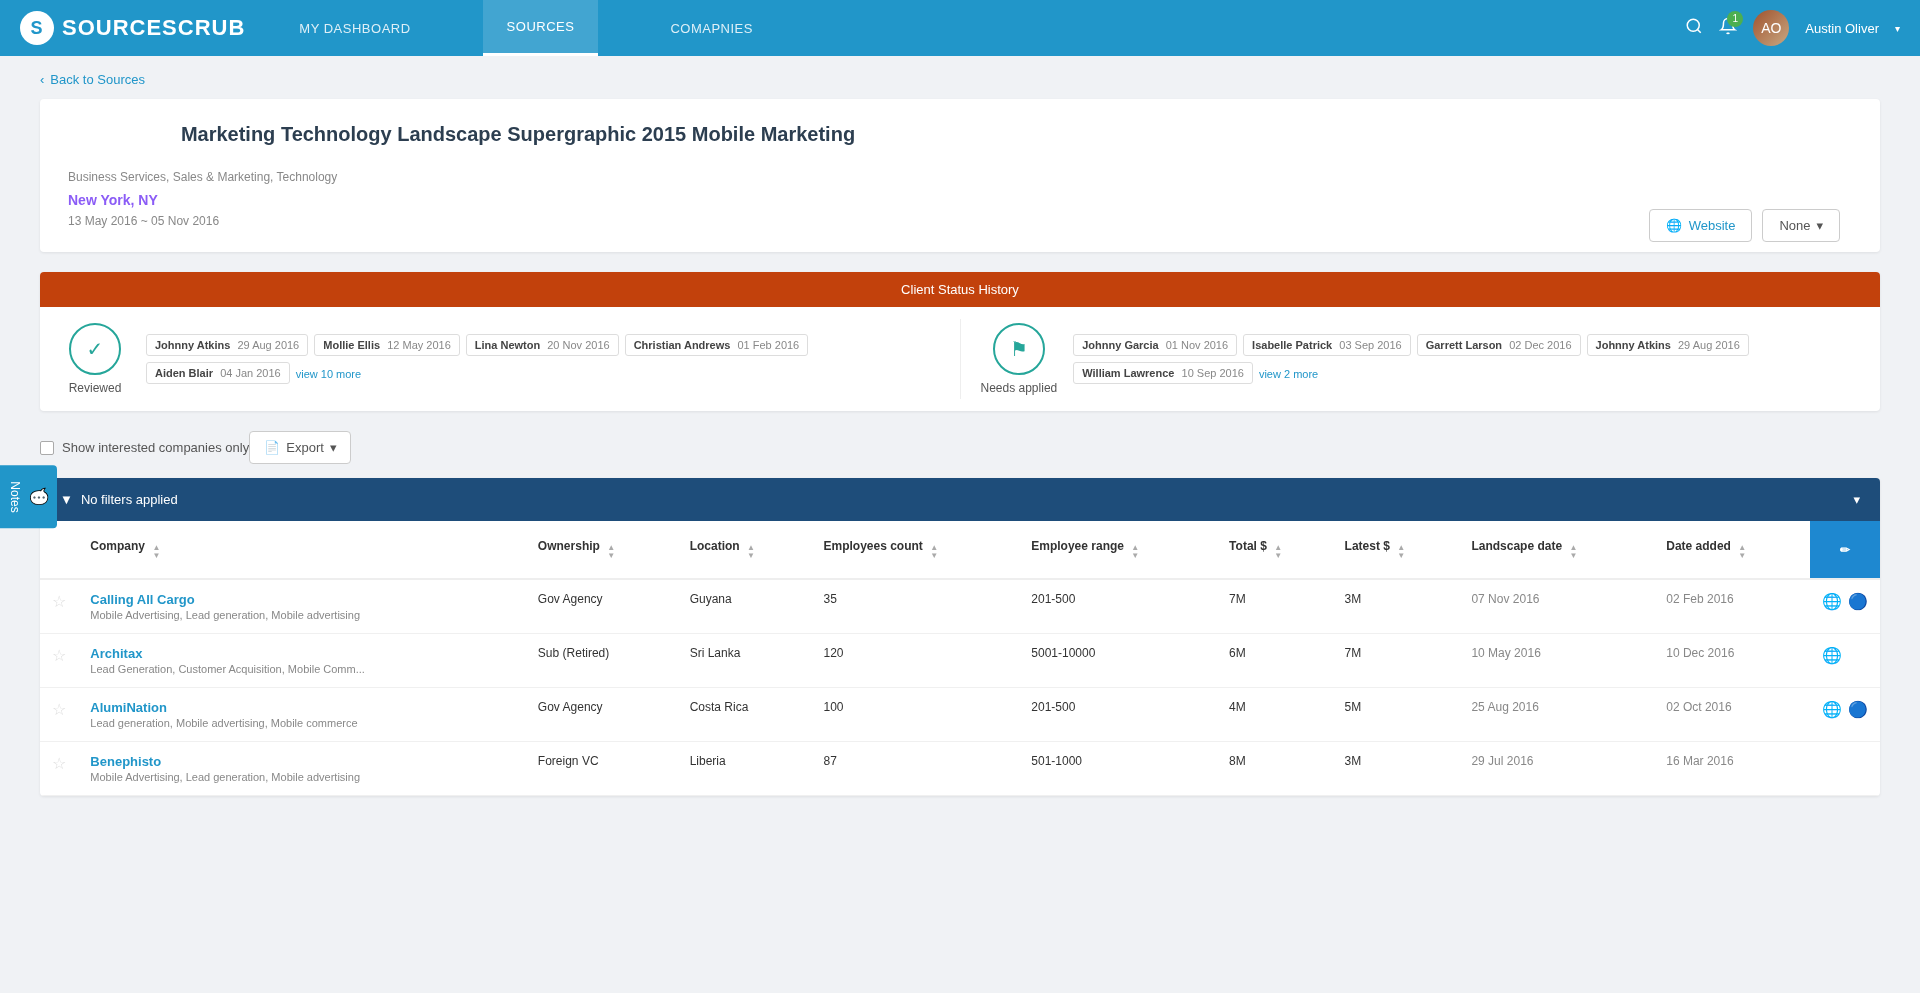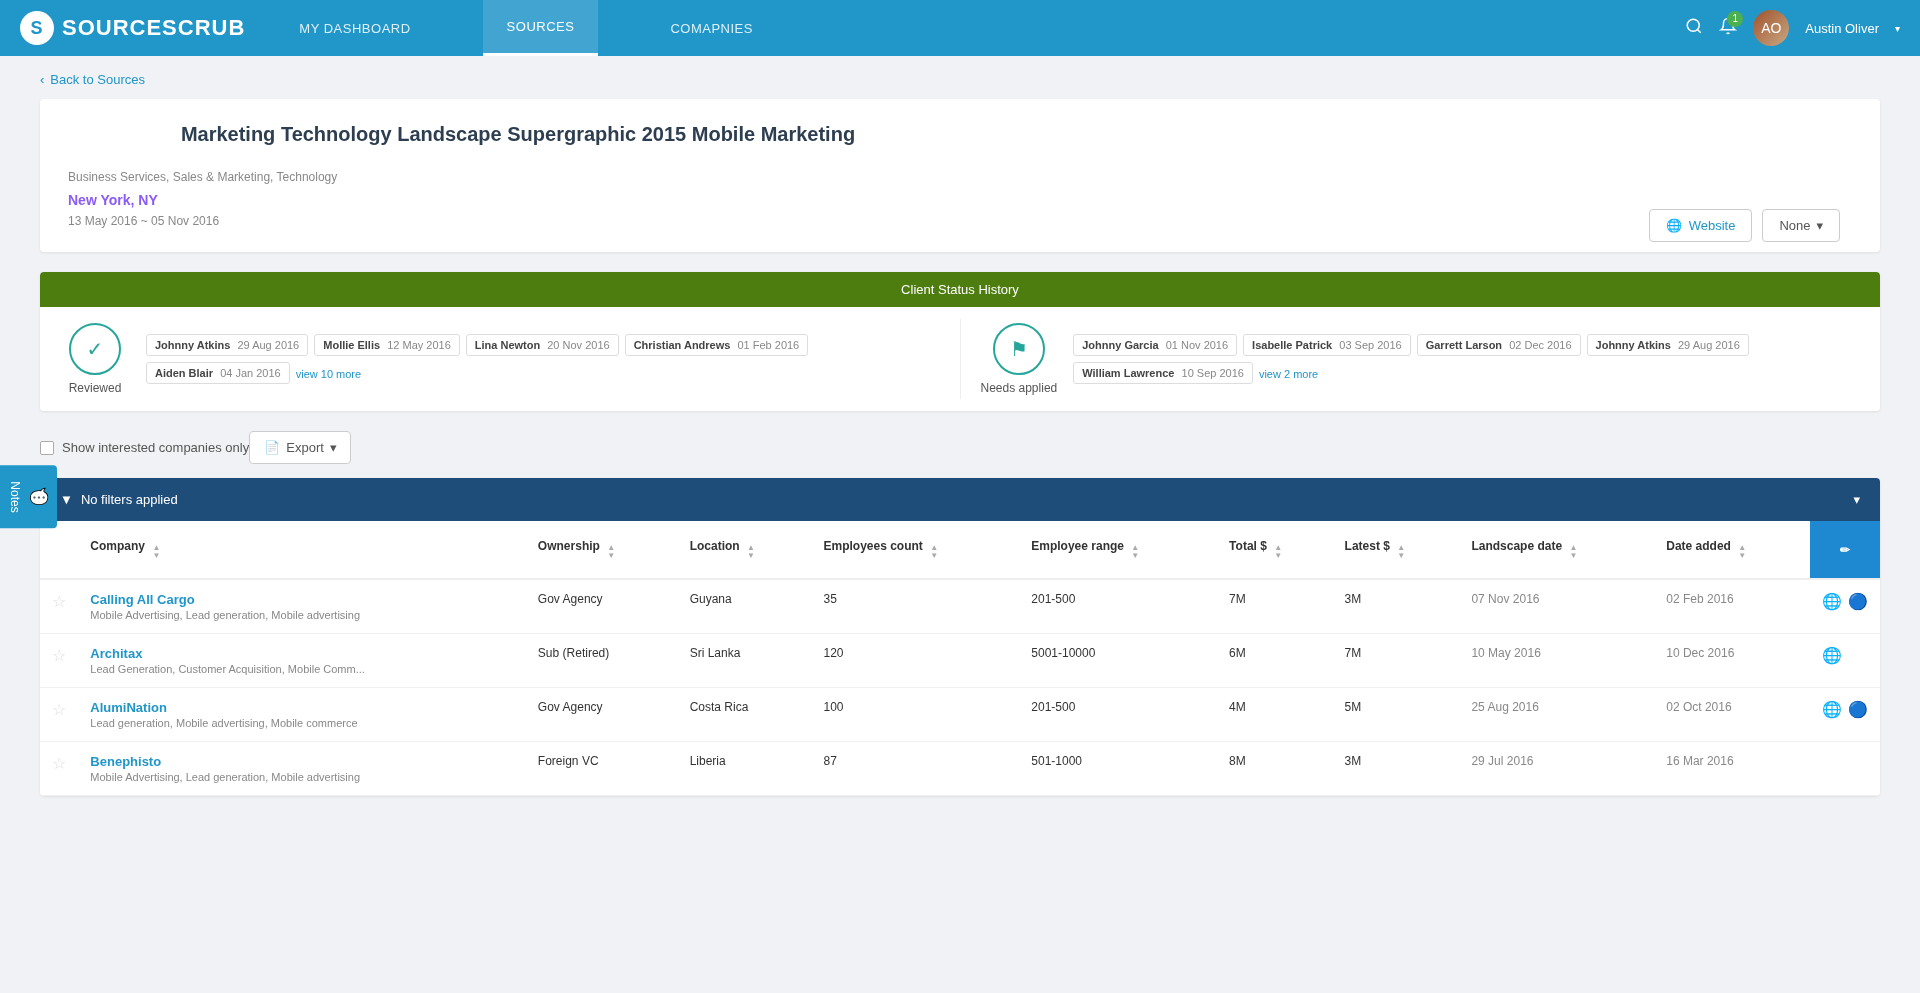--- a/index.html
+++ b/index.html
@@ -209,21 +209,21 @@
 
     
     .status-history {
       background: white;
       border-radius: 4px;
       margin-bottom: 20px;
       box-shadow: 0 1px 3px rgba(0,0,0,0.08);
       overflow: hidden;
     }
     .status-header {
-      background: #4d7c0f;
+      background: #c2410c;
       color: white;
       text-align: center;
       padding: 10px;
       font-size: 13px;
     }
     .status-body {
       display: flex;
       align-items: stretch;
     }
     .status-section {

